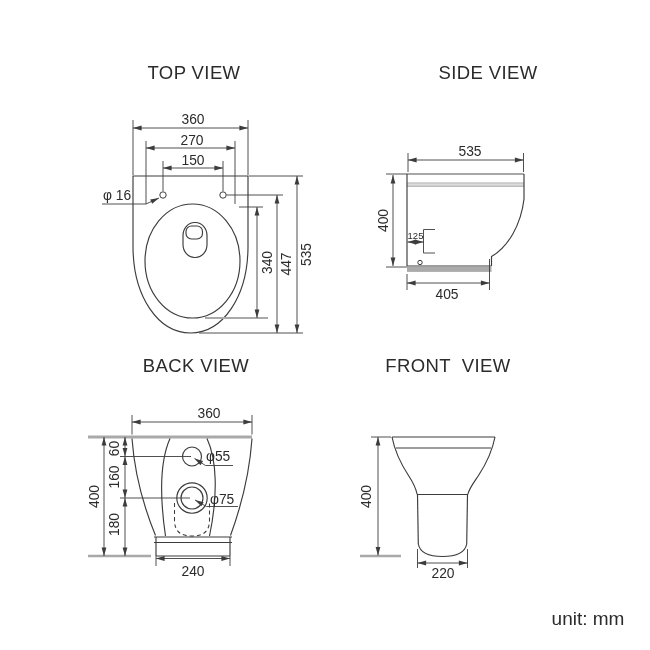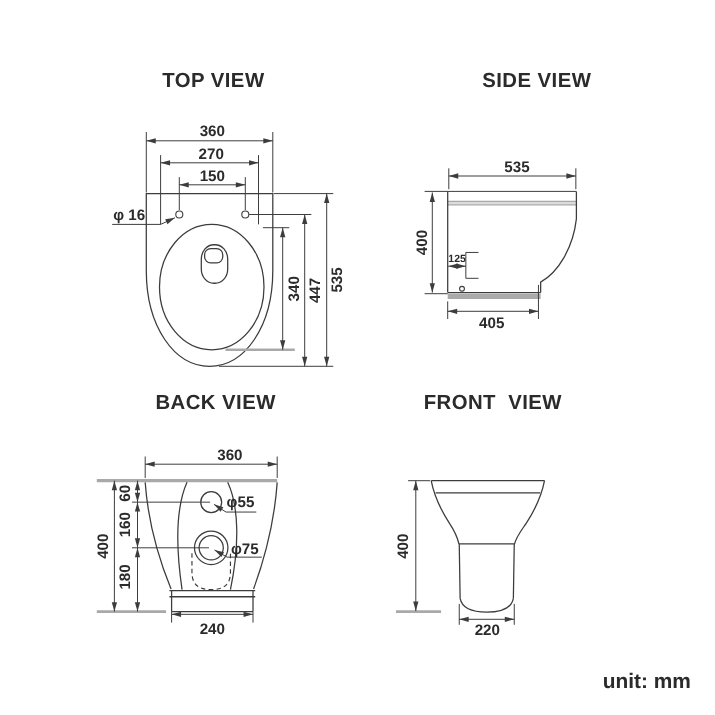--- a/index.html
+++ b/index.html
@@ -1,16 +1,16 @@
 <!DOCTYPE html>
 <html style="--line: #3c3c3c; --gray: #a9a9a9; --text: #2b2b2b;"><head>
 <meta charset="utf-8">
 <style>
   html,body{margin:0;padding:0;background:#ffffff;}
-  .canvas{position:relative;width:650px;height:650px;background:#fff;overflow:hidden;font-weight:bold;}
+  .canvas{position:relative;width:650px;height:650px;background:#fff;overflow:hidden;}
   svg{display:block;}
   svg text{font-family:"Liberation Sans","DejaVu Sans",sans-serif;fill:var(--text,#2b2b2b);white-space:pre;}
   .title{font-size:18.5px;letter-spacing:.4px;}
   .dimtxt{font-size:13.8px;}
   .smalltxt{font-size:9.5px;}
   .unit{font-size:19px;}
   .ln{stroke:var(--line,#3c3c3c);stroke-width:1.15;fill:none;stroke-linecap:butt;}
   .xln{stroke:var(--line,#3c3c3c);stroke-width:.9;fill:none;}
   .dim{stroke:var(--line,#3c3c3c);stroke-width:.9;fill:none;marker-start:url(#arr);marker-end:url(#arr);}
   .lead{stroke:var(--line,#3c3c3c);stroke-width:.9;fill:none;marker-end:url(#arr);}

